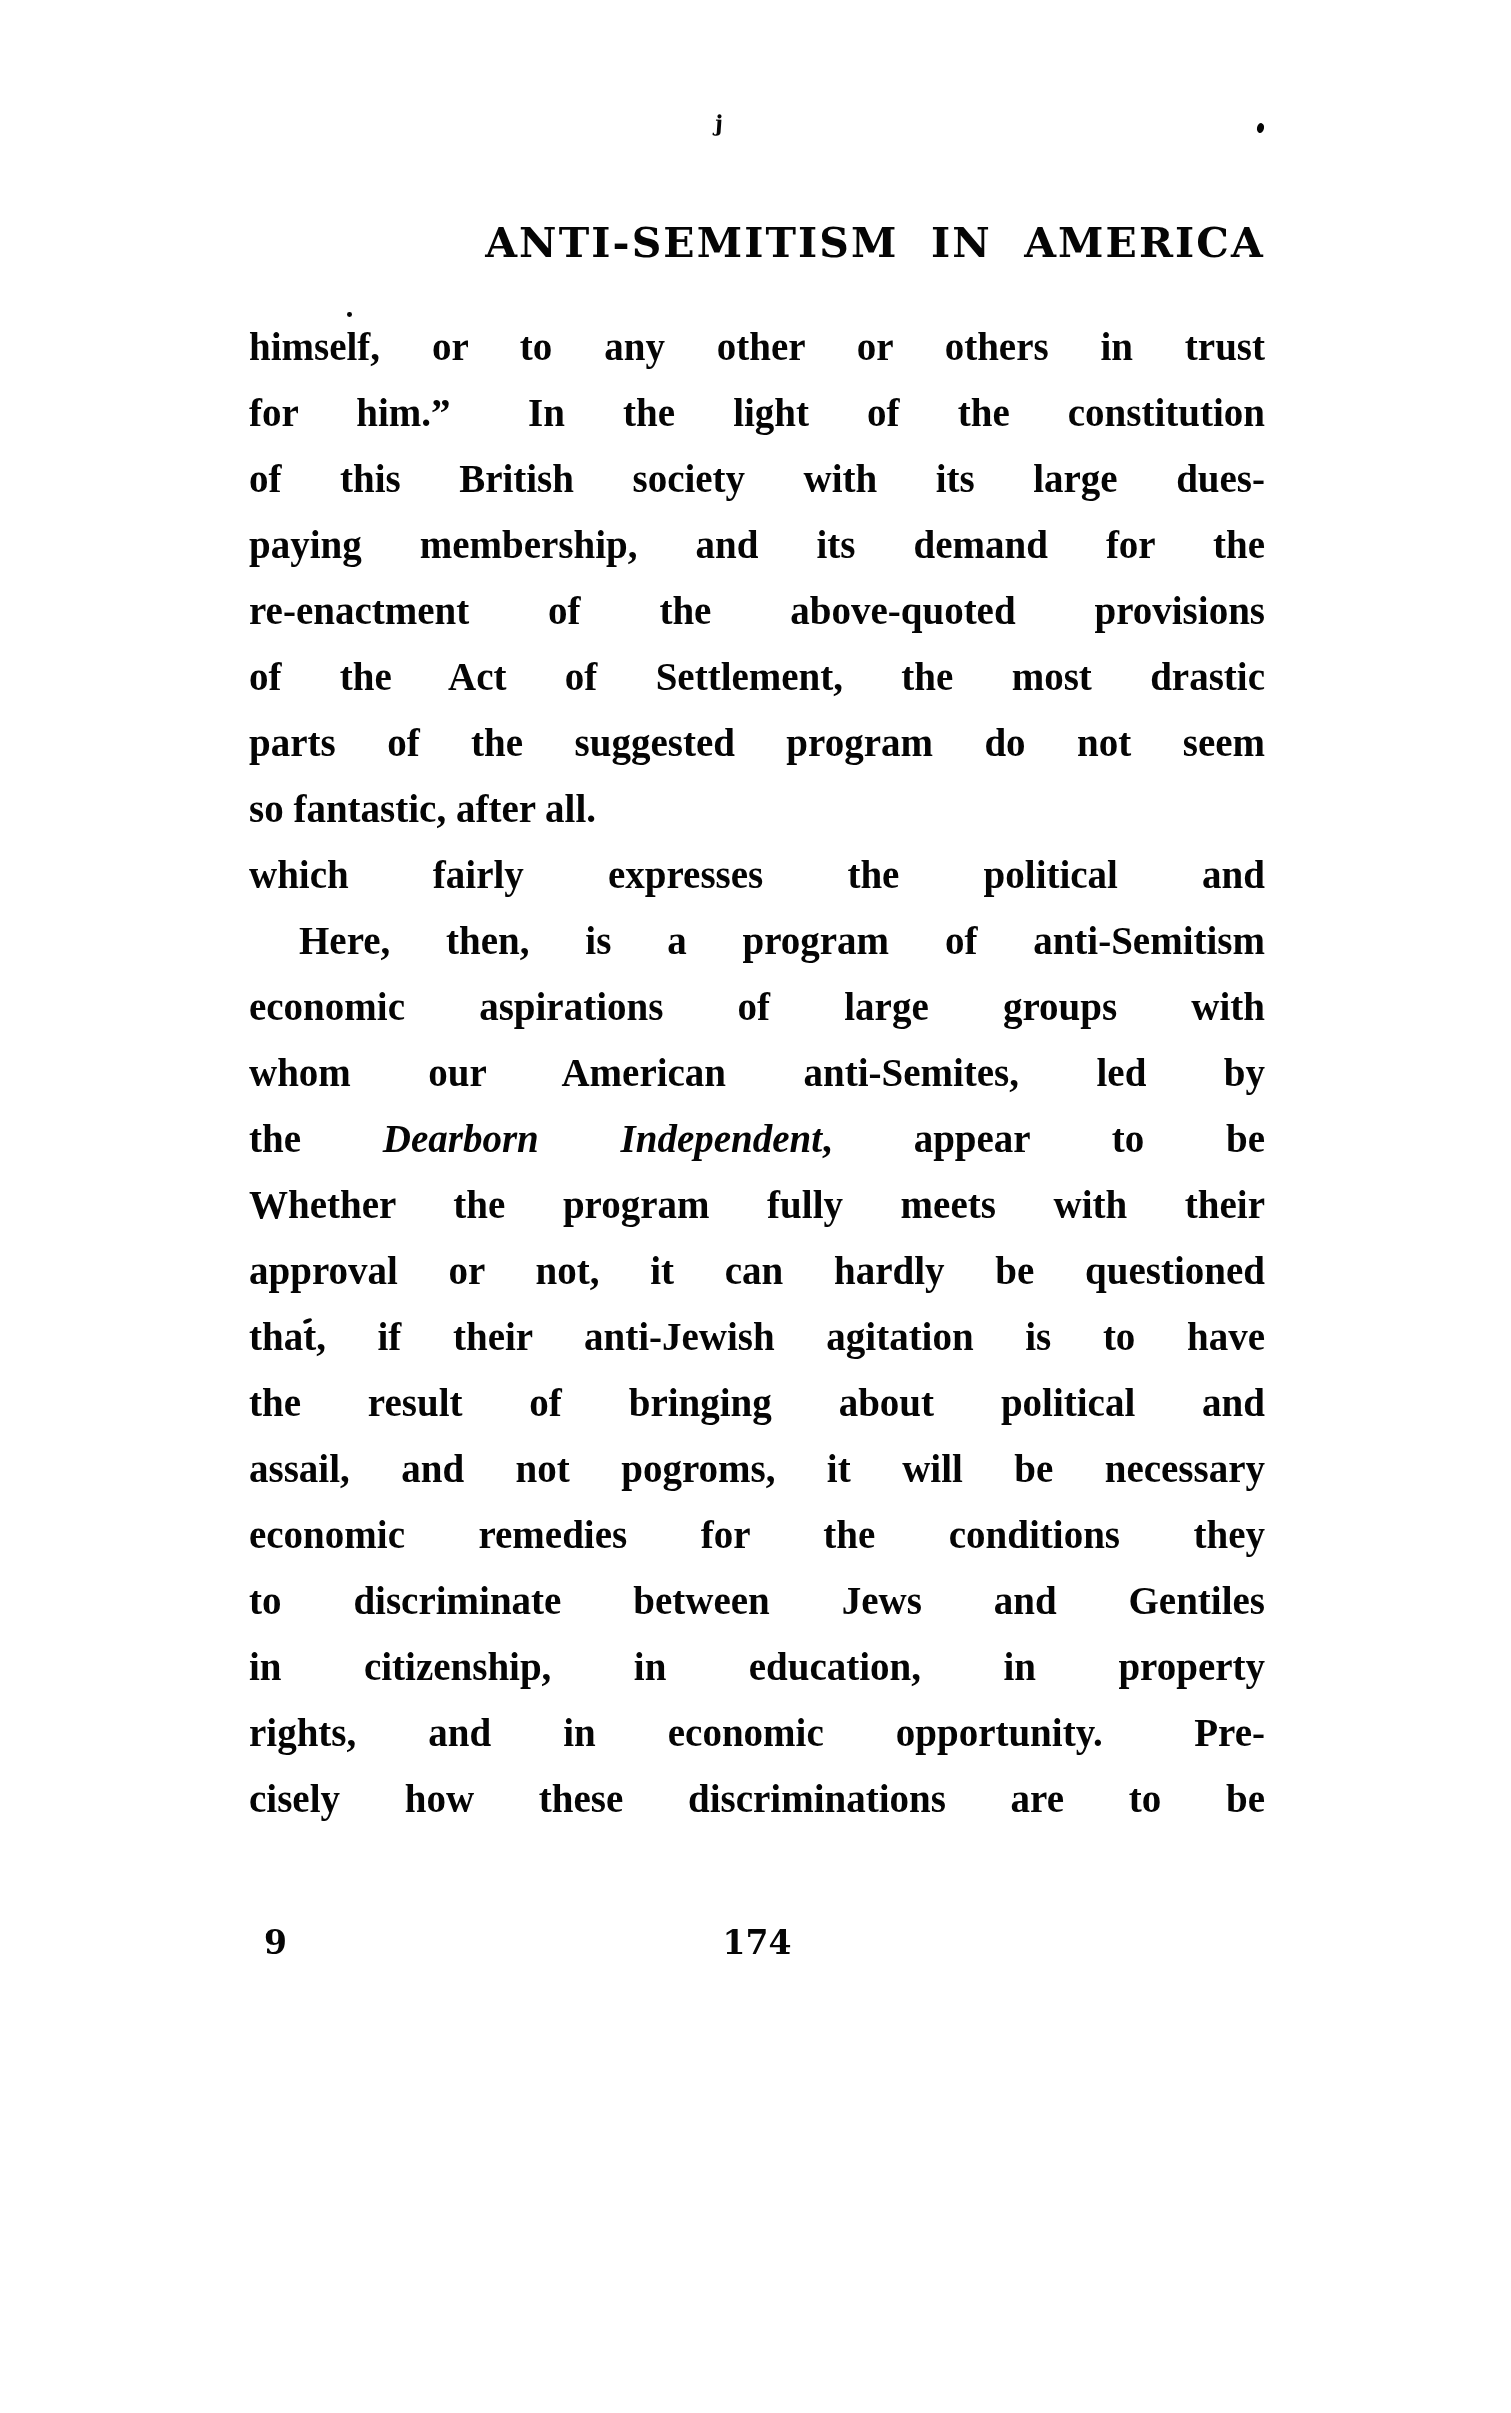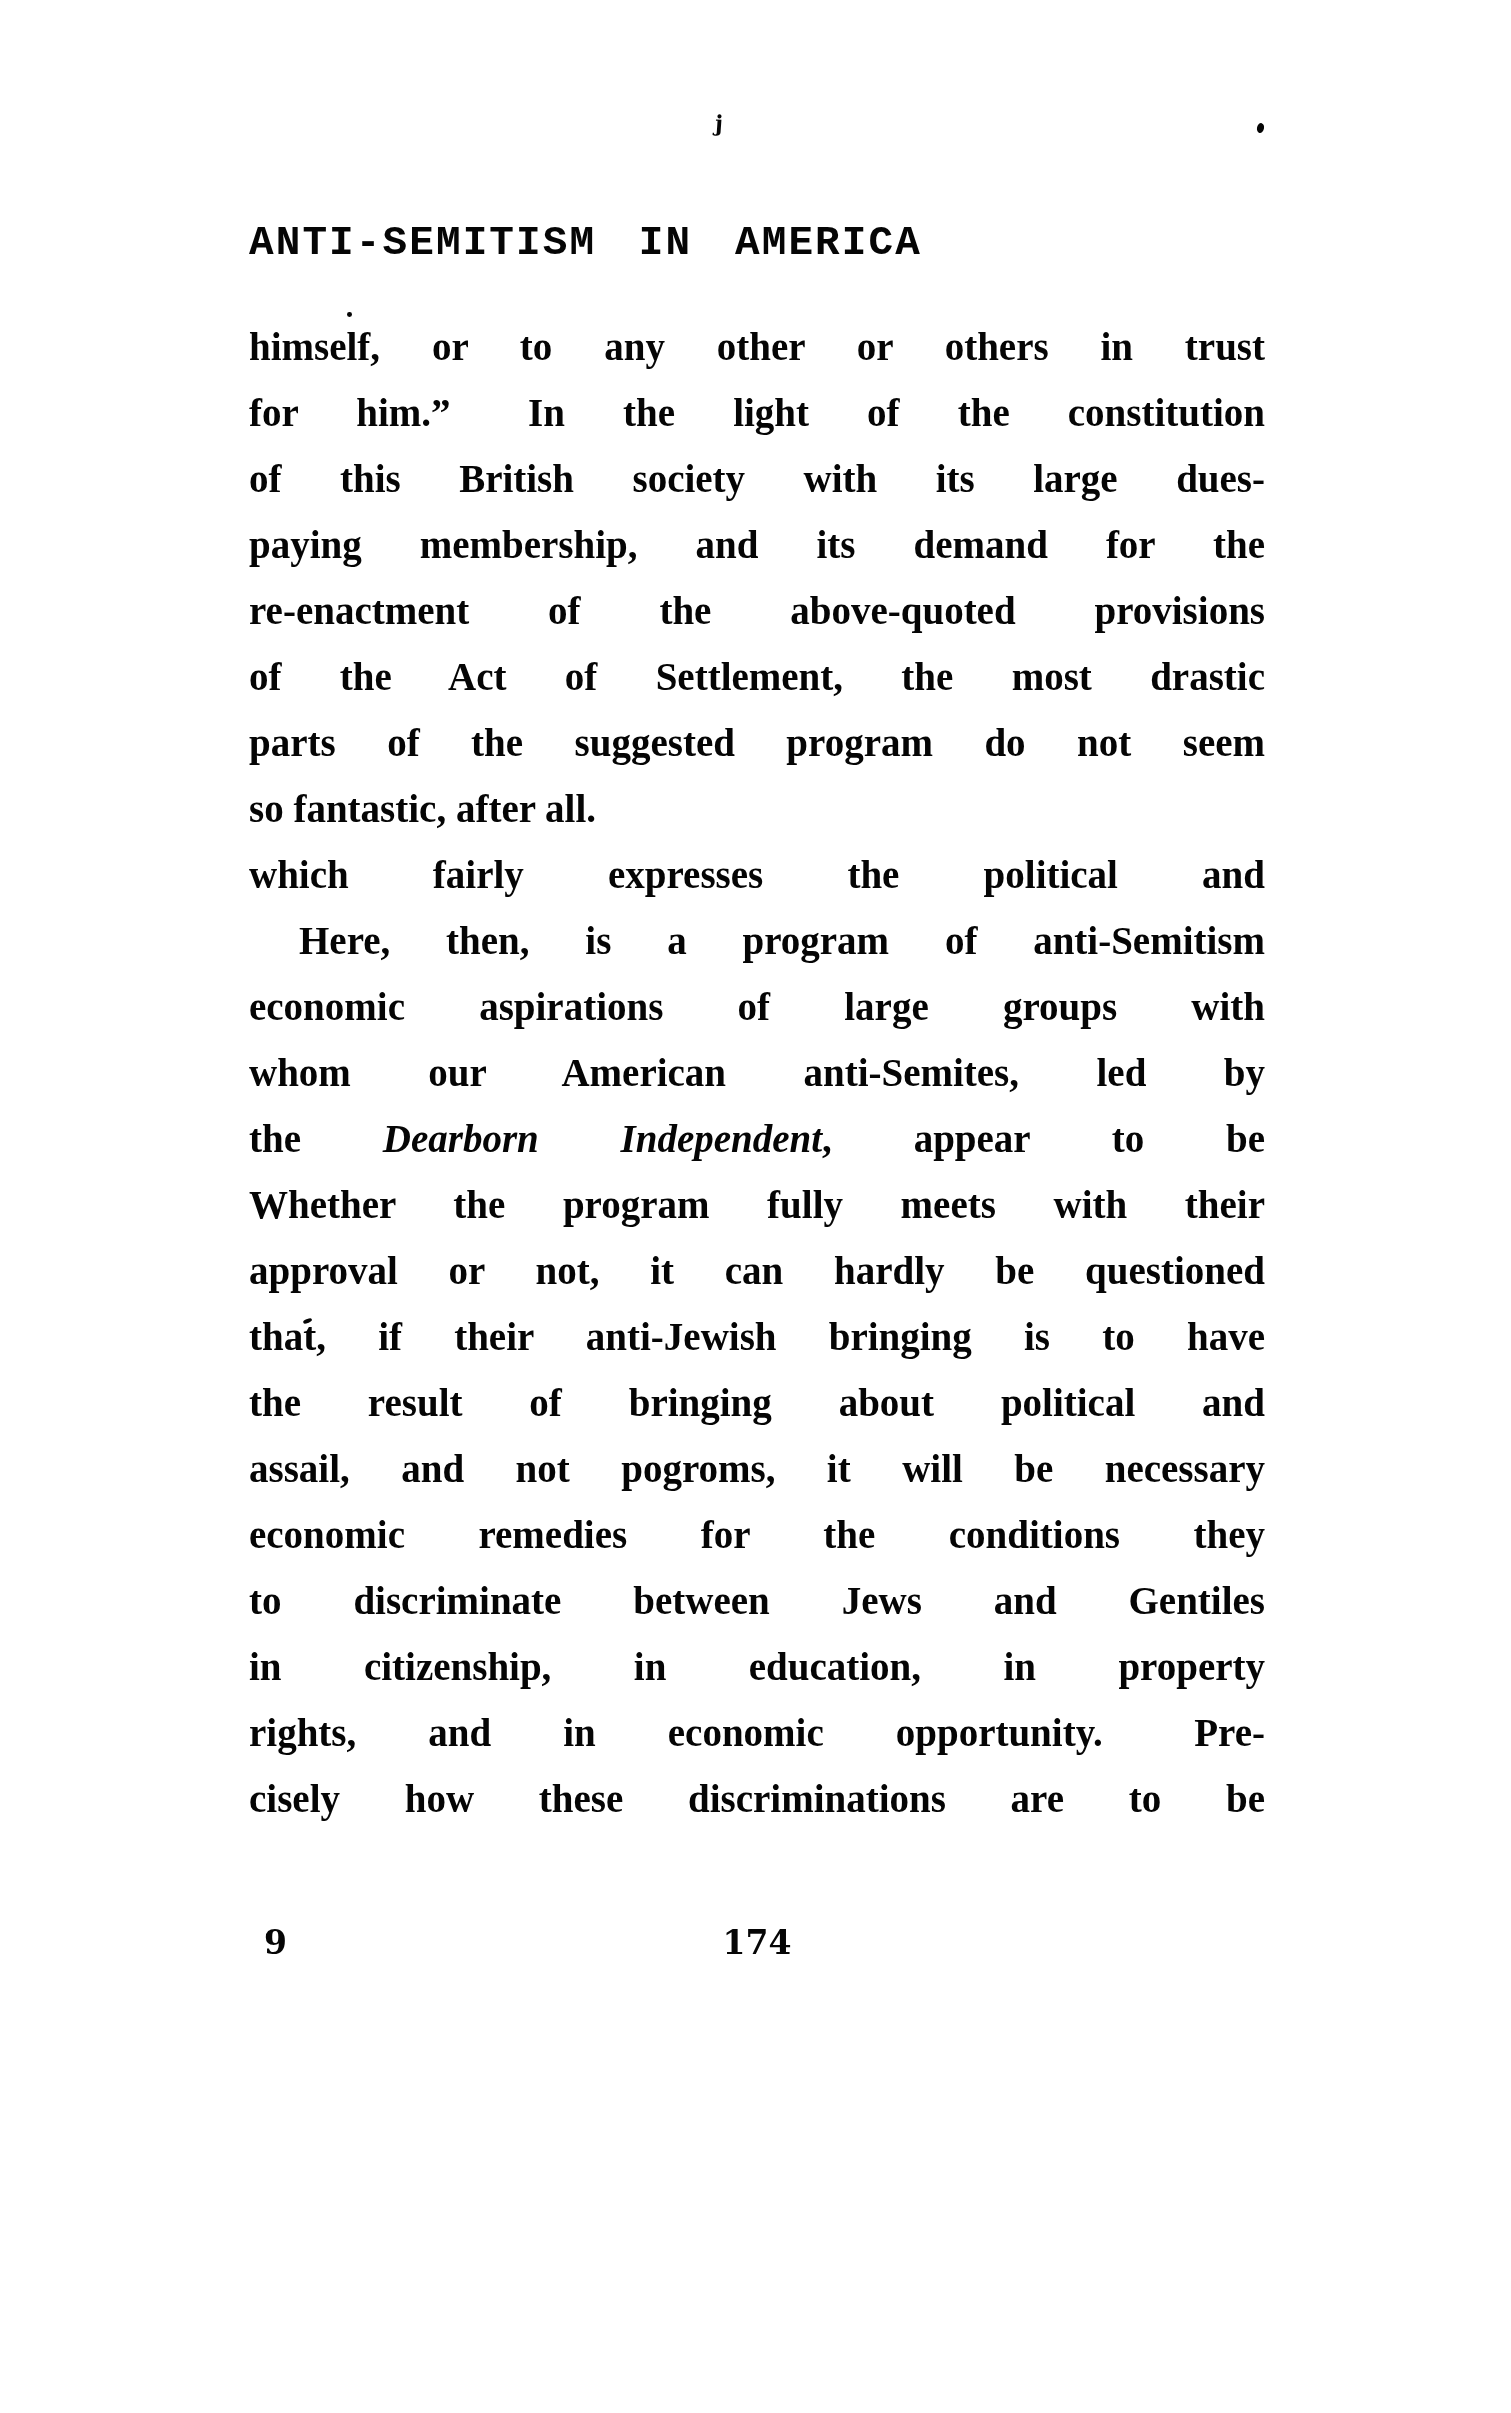--- a/index.html
+++ b/index.html
@@ -17,26 +17,25 @@
     font-weight: 700;
     overflow: hidden;
   }
   .running-head {
     position: absolute;
     left: 249px;
     top: 210px;
     width: 1016px;
     height: 66px;
     line-height: 66px;
-    text-align: left;
+    text-align: right;
     font-size: 41px;
     letter-spacing: 2.1px;
     word-spacing: 16px;
     white-space: nowrap;
-    font-family: Liberation Mono, monospace;
   }
   .textblock {
     position: absolute;
     left: 249px;
     top: 314px;
     width: 1016px;
   }
   .line {
     height: 66px;
     line-height: 66px;
@@ -132,21 +131,21 @@
       <div class="line"><span>of the Act of Settlement, the most drastic</span></div>
       <div class="line"><span>parts of the suggested program do not seem</span></div>
       <div class="line last"><span>so fantastic, after all.</span></div>
       <div class="line"><span>which fairly expresses the political and</span></div>
       <div class="line indent"><span>Here, then, is a program of anti-Semitism</span></div>
       <div class="line"><span>economic aspirations of large groups with</span></div>
       <div class="line"><span>whom our American anti-Semites, led by</span></div>
       <div class="line"><span>the </span><span class="italic">Dearborn Independent</span><span>, appear to be</span></div>
       <div class="line"><span>Whether the program fully meets with their</span></div>
       <div class="line"><span>approval or not, it can hardly be questioned</span></div>
-      <div class="line"><span>that, if their anti-Jewish bringing is to have</span></div>
+      <div class="line"><span>that, if their anti-Jewish agitation is to have</span></div>
       <div class="line"><span>the result of bringing about political and</span></div>
       <div class="line"><span>assail, and not pogroms, it will be necessary</span></div>
       <div class="line"><span>economic remedies for the conditions they</span></div>
       <div class="line"><span>to discriminate between Jews and Gentiles</span></div>
       <div class="line"><span>in citizenship, in education, in property</span></div>
       <div class="line"><span>rights, and in economic opportunity.  Pre-</span></div>
       <div class="line"><span>cisely how these discriminations are to be</span></div>
     </div>
 
   <div class="footer">

